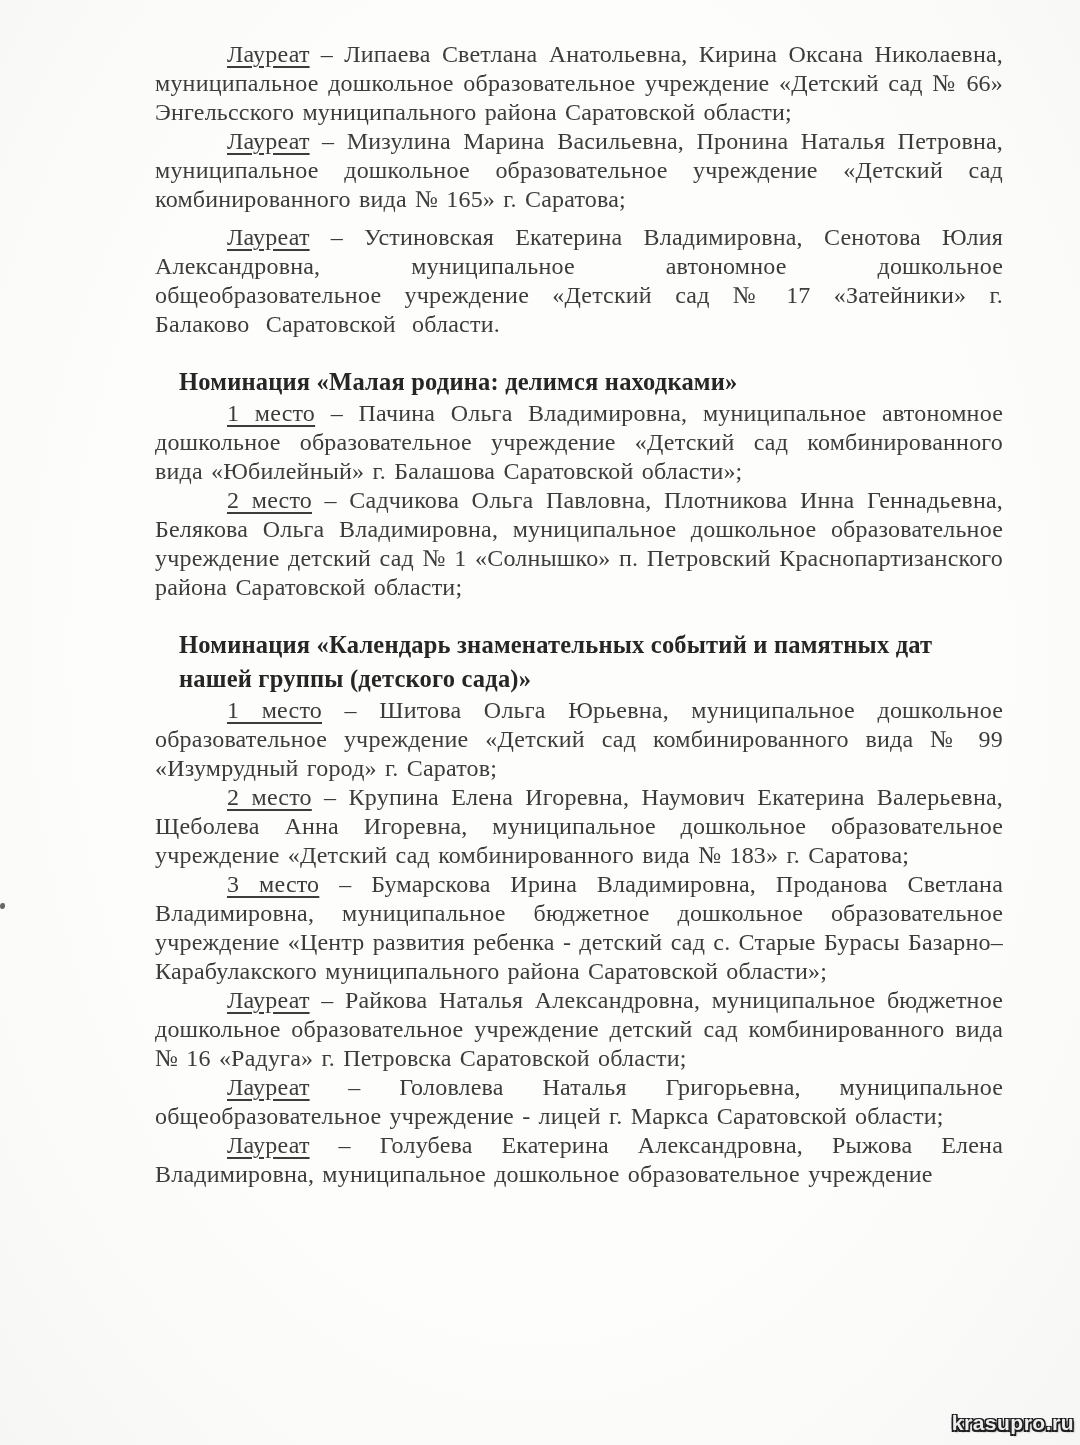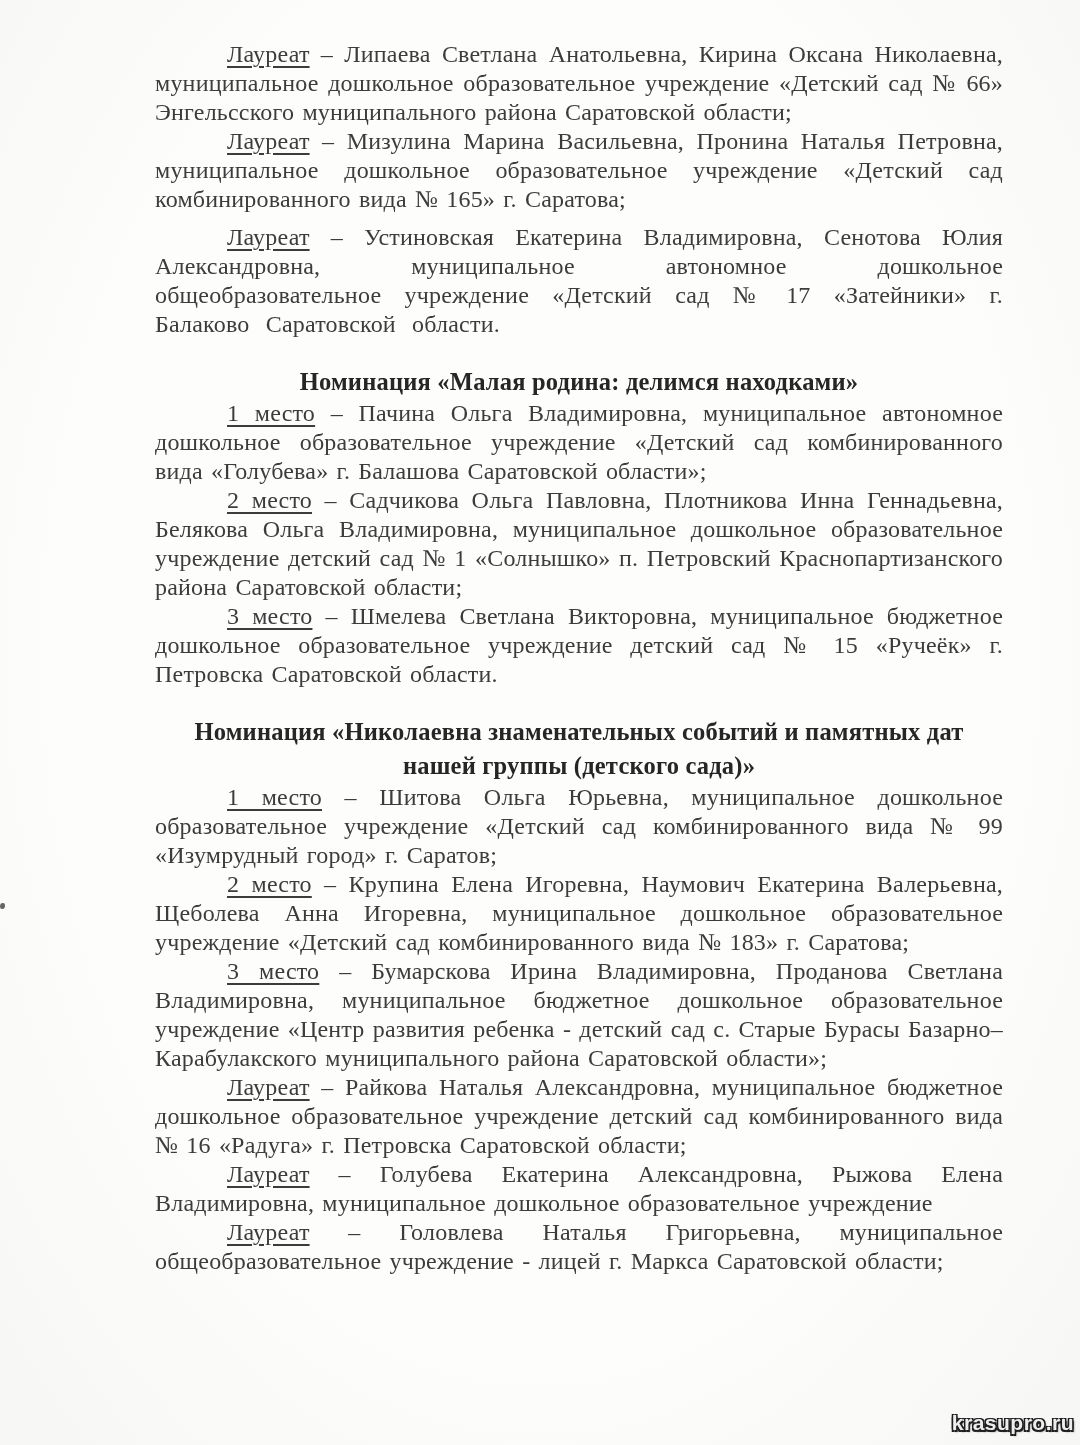--- a/index.html
+++ b/index.html
@@ -36,21 +36,20 @@
     text-decoration: underline;
     text-decoration-thickness: 1.5px;
     text-underline-offset: 4px;
   }
   h2.nomination {
     margin: 26px auto 0 auto;
     max-width: 800px;
     font-size: 24.5px;
     line-height: 34px;
     font-weight: bold;
-    text-align: center;
     color: #262626;
     letter-spacing: 0.2px;
   }
   .watermark {
     position: absolute;
     right: 6px;
     bottom: 10px;
     font-family: "Liberation Sans", "DejaVu Sans", sans-serif;
     font-weight: bold;
     font-size: 21px;
@@ -80,30 +79,29 @@
 <div class="page">
 
   <section>
     <p class="award"><span class="lead">Лауреат</span> <span>– Липаева Светлана Анатольевна, Кирина Оксана Николаевна, муниципальное дошкольное образовательное учреждение «Детский сад № 66» Энгельсского муниципального района Саратовской области;</span></p>
     <p class="award"><span class="lead">Лауреат</span> <span>– Мизулина Марина Васильевна, Пронина Наталья Петровна, муниципальное дошкольное образовательное учреждение «Детский сад комбинированного вида № 165» г. Саратова;</span></p>
     <p class="award loose"><span class="lead">Лауреат</span> <span>– Устиновская Екатерина Владимировна, Сенотова Юлия Александровна, муниципальное автономное дошкольное общеобразовательное учреждение «Детский сад № 17 «Затейники» г. Балаково Саратовской области.</span></p>
   </section>
 
   <section>
     <h2 class="nomination">Номинация «Малая родина: делимся находками»</h2>
-    <p class="award"><span class="lead">1 место</span> <span>– Пачина Ольга Владимировна, муниципальное автономное дошкольное образовательное учреждение «Детский сад комбинированного вида «Голубева» г. Балашова Саратовской области»;</span></p>
+    <p class="award"><span class="lead">1 место</span> <span>– Пачина Ольга Владимировна, муниципальное автономное дошкольное образовательное учреждение «Детский сад комбинированного вида «Юбилейный» г. Балашова Саратовской области»;</span></p>
     <p class="award"><span class="lead">2 место</span> <span>– Садчикова Ольга Павловна, Плотникова Инна Геннадьевна, Белякова Ольга Владимировна, муниципальное дошкольное образовательное учреждение детский сад № 1 «Солнышко» п. Петровский Краснопартизанского района Саратовской области;</span></p>
-    <p class="award"><span class="lead">3 место</span> <span>– Шмелева Светлана Викторовна, муниципальное бюджетное дошкольное образовательное учреждение детский сад № 15 «Ручеёк» г. Петровска Саратовской области.</span></p>
   </section>
 
   <section>
-    <h2 class="nomination">Номинация «Николаевна знаменательных событий и памятных дат нашей группы (детского сада)»</h2>
+    <h2 class="nomination">Номинация «Календарь знаменательных событий и памятных дат нашей группы (детского сада)»</h2>
     <p class="award"><span class="lead">1 место</span> <span>– Шитова Ольга Юрьевна, муниципальное дошкольное образовательное учреждение «Детский сад комбинированного вида № 99 «Изумрудный город» г. Саратов;</span></p>
     <p class="award"><span class="lead">2 место</span> <span>– Крупина Елена Игоревна, Наумович Екатерина Валерьевна, Щеболева Анна Игоревна, муниципальное дошкольное образовательное учреждение «Детский сад комбинированного вида № 183» г. Саратова;</span></p>
     <p class="award"><span class="lead">3 место</span> <span>– Бумарскова Ирина Владимировна, Проданова Светлана Владимировна, муниципальное бюджетное дошкольное образовательное учреждение «Центр развития ребенка - детский сад с. Старые Бурасы Базарно– Карабулакского муниципального района Саратовской области»;</span></p>
     <p class="award"><span class="lead">Лауреат</span> <span>– Райкова Наталья Александровна, муниципальное бюджетное дошкольное образовательное учреждение детский сад комбинированного вида № 16 «Радуга» г. Петровска Саратовской области;</span></p>
+    <p class="award"><span class="lead">Лауреат</span> <span>– Головлева Наталья Григорьевна, муниципальное общеобразовательное учреждение - лицей г. Маркса Саратовской области;</span></p>
     <p class="award"><span class="lead">Лауреат</span> <span>– Голубева Екатерина Александровна, Рыжова Елена Владимировна, муниципальное дошкольное образовательное учреждение</span></p>
-    <p class="award"><span class="lead">Лауреат</span> <span>– Головлева Наталья Григорьевна, муниципальное общеобразовательное учреждение - лицей г. Маркса Саратовской области;</span></p>
   </section>
 
   <div class="speck"></div>
   <div class="watermark">krasupro.ru</div>
 </div>
 
 </body></html>

